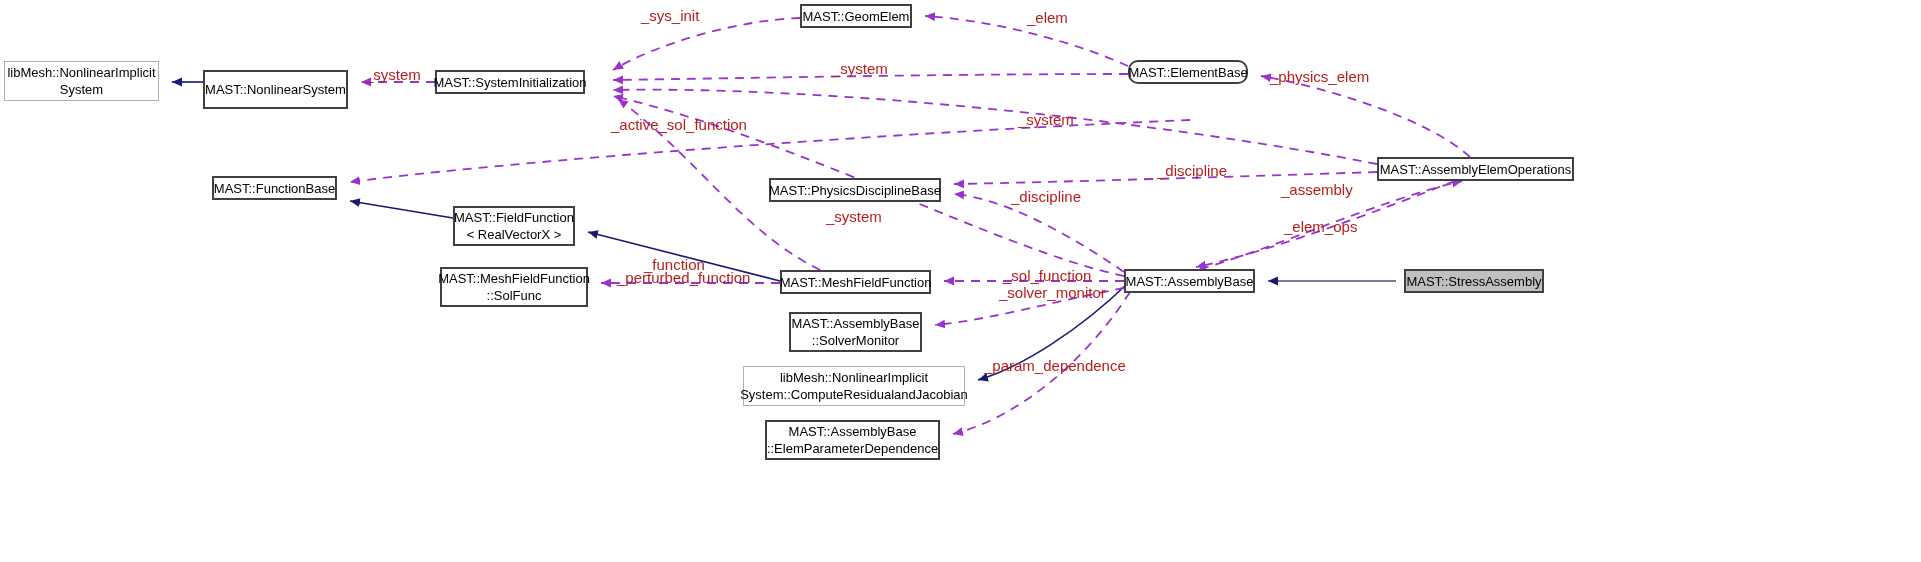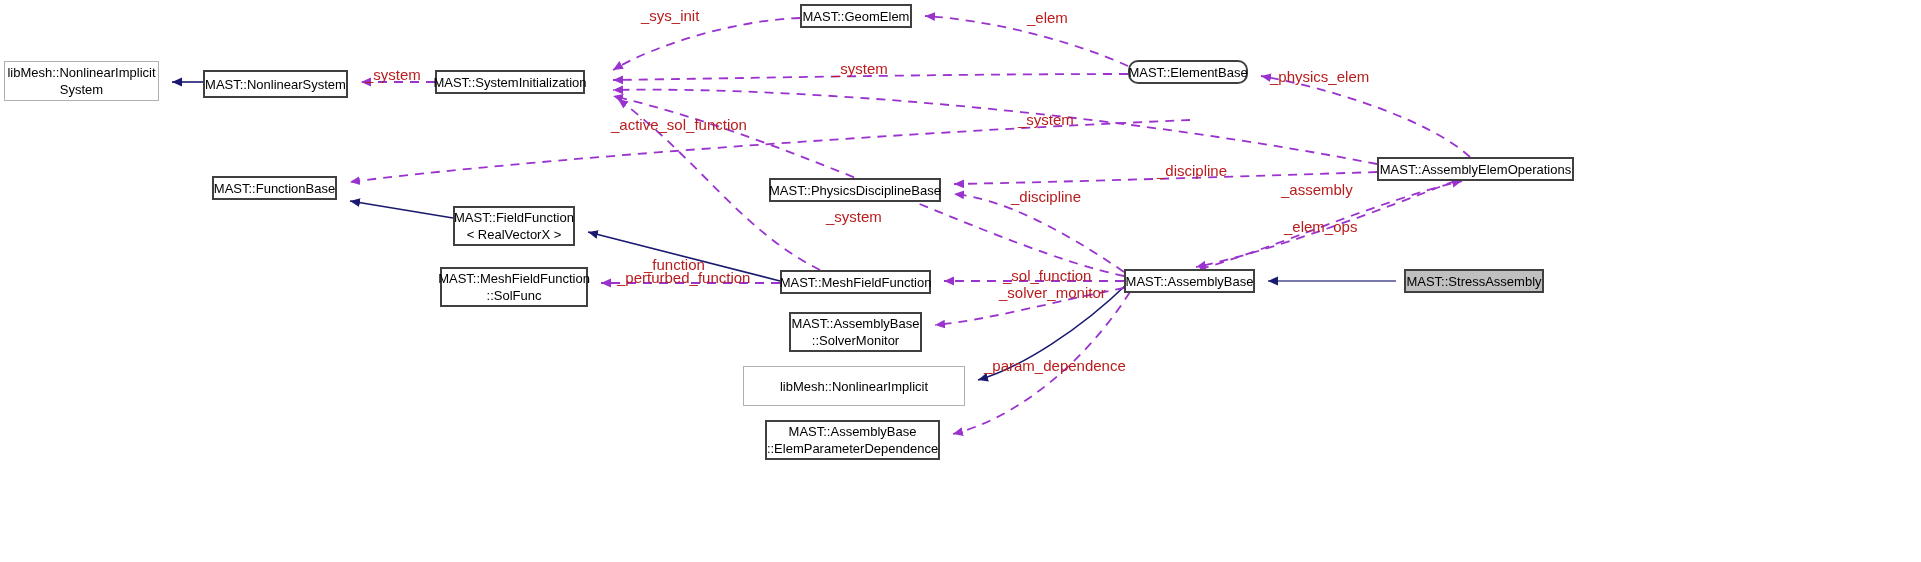--- a/index.html
+++ b/index.html
@@ -56,34 +56,34 @@
       <path d="M1190,120 C900,132 520,160 350,182" marker-end="url(#arrPurple)"></path>
       <path d="M780,283 L601,283" marker-end="url(#arrPurple)"></path>
       <path d="M1124,281 L944,281" marker-end="url(#arrPurple)"></path>
       <path d="M1124,288 C1060,300 990,320 935,325" marker-end="url(#arrPurple)"></path>
       <path d="M1130,292 C1080,370 1010,420 953,434" marker-end="url(#arrPurple)"></path>
     </g>
   </svg>
 
   <div id="nodes">
       <div class="node ext" style="left: 4px; top: 61px; width: 155px; height: 40px;"><span class="ln">libMesh::NonlinearImplicit</span><span class="ln">System</span></div>
-      <div class="node thick" style="left: 203px; top: 70px; width: 145px; height: 28px;"><span class="ln">MAST::NonlinearSystem</span></div>
+      <div class="node thick" style="left: 203px; top: 70px; width: 145px; height: 39px;"><span class="ln">MAST::NonlinearSystem</span></div>
       <div class="node thick" style="left: 435px; top: 70px; width: 150px; height: 24px;"><span class="ln">MAST::SystemInitialization</span></div>
       <div class="node thick" style="left: 800px; top: 4px; width: 112px; height: 24px;"><span class="ln">MAST::GeomElem</span></div>
       <div class="node thick" style="left: 1128px; top: 60px; width: 120px; height: 24px; border-radius: 10px;"><span class="ln">MAST::ElementBase</span></div>
       <div class="node thick" style="left: 1377px; top: 157px; width: 197px; height: 24px;"><span class="ln">MAST::AssemblyElemOperations</span></div>
       <div class="node thick" style="left: 212px; top: 176px; width: 125px; height: 24px;"><span class="ln">MAST::FunctionBase</span></div>
       <div class="node thick" style="left: 769px; top: 178px; width: 172px; height: 24px;"><span class="ln">MAST::PhysicsDisciplineBase</span></div>
       <div class="node thick" style="left: 453px; top: 206px; width: 122px; height: 40px;"><span class="ln">MAST::FieldFunction</span><span class="ln">&lt; RealVectorX &gt;</span></div>
       <div class="node thick" style="left: 440px; top: 267px; width: 148px; height: 40px;"><span class="ln">MAST::MeshFieldFunction</span><span class="ln">::SolFunc</span></div>
       <div class="node thick" style="left: 780px; top: 270px; width: 151px; height: 24px;"><span class="ln">MAST::MeshFieldFunction</span></div>
       <div class="node thick" style="left: 1124px; top: 269px; width: 131px; height: 24px;"><span class="ln">MAST::AssemblyBase</span></div>
       <div class="node sel" style="left: 1396px; top: 269px; width: 140px; height: 24px;"><span class="ln">MAST::StressAssembly</span></div>
       <div class="node thick" style="left: 789px; top: 312px; width: 133px; height: 40px;"><span class="ln">MAST::AssemblyBase</span><span class="ln">::SolverMonitor</span></div>
-      <div class="node ext" style="left: 743px; top: 366px; width: 222px; height: 40px;"><span class="ln">libMesh::NonlinearImplicit</span></div>
+      <div class="node ext" style="left: 743px; top: 366px; width: 222px; height: 40px;"><span class="ln">libMesh::NonlinearImplicit</span><span class="ln">System::ComputeResidualandJacobian</span></div>
       <div class="node thick" style="left: 765px; top: 420px; width: 175px; height: 40px;"><span class="ln">MAST::AssemblyBase</span><span class="ln">::ElemParameterDependence</span></div>
     </div>
 
   <div id="labels">
       <div class="elabel" style="left: 641px; top: 8px;">_sys_init</div>
       <div class="elabel" style="left: 1027px; top: 10px;">_elem</div>
       <div class="elabel" style="left: 365px; top: 67px;">_system</div>
       <div class="elabel" style="left: 832px; top: 61px;">_system</div>
       <div class="elabel" style="left: 1270px; top: 69px;">_physics_elem</div>
       <div class="elabel" style="left: 1018px; top: 112px;">_system</div>

